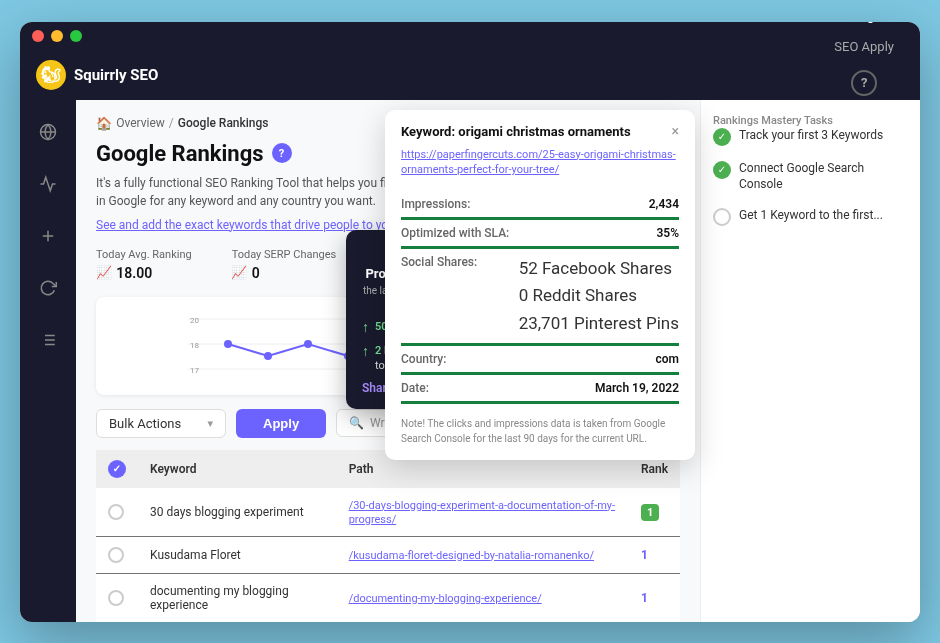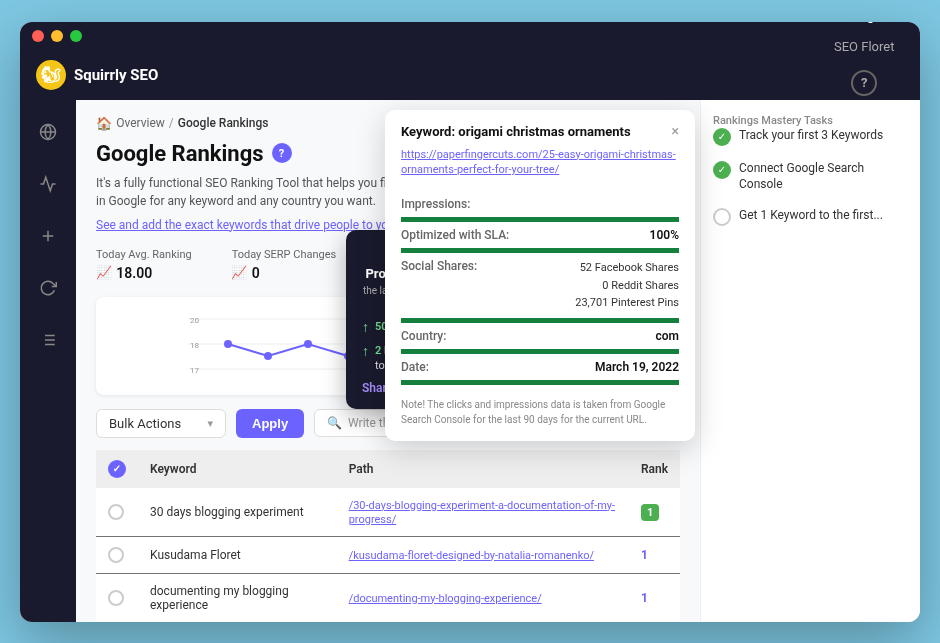--- a/index.html
+++ b/index.html
@@ -253,21 +253,21 @@
       font-size: 13px;
       color: #333;
       cursor: pointer;
       min-width: 130px;
     }
     .apply-btn {
       background: #6c63ff;
       color: white;
       border: none;
       border-radius: 6px;
-      padding: 7px 16px;
+      padding: 7px 27px;
       font-size: 13px;
       font-weight: 600;
       cursor: pointer;
     }
     .search-box {
       display: flex;
       align-items: center;
       gap: 6px;
       background: white;
       border: 1px solid #ddd;
@@ -486,38 +486,37 @@
       margin-bottom: 14px;
       display: block;
       line-height: 1.4;
       word-break: break-all;
     }
     .kd-row {
       display: flex;
       align-items: flex-start;
       justify-content: space-between;
       padding: 6px 0;
-      border-bottom: 5px solid #15803d;
+      border-bottom: 3px solid #15803d;
       font-size: 12px;
     }
     .kd-label {
       color: #666;
       font-weight: 500;
       min-width: 100px;
     }
     .kd-value {
       color: #111;
       font-weight: 600;
       text-align: right;
       flex: 1;
     }
     .social-lines {
-      font-size: 11px;
+      font-size: 17px;
       color: #333;
-      text-align: right;
       line-height: 1.6;
     }
     .kd-note {
       font-size: 10px;
       color: #888;
       margin-top: 12px;
       line-height: 1.5;
     }
 
     
@@ -534,21 +533,21 @@
     <div class="dot dot-green"></div>
   </div>
 
   <div class="navbar">
     <div class="navbar-logo">
       <div class="logo-icon">🐿</div>
       <span>Squirrly SEO</span>
     </div>
     <div class="navbar-right">
       <span class="nav-link active">SEO Beginner</span>
-      <span class="nav-link">SEO Floret</span>
+      <span class="nav-link">SEO Apply</span>
       <div class="help-btn">?</div>
       <div class="avatar">U</div>
     </div>
   </div>
 
   <div class="main-layout">
 
     <div class="sidebar">
       <div class="sidebar-icon">
         <svg width="18" height="18" viewBox="0 0 24 24" fill="none" stroke="#888" stroke-width="2">
@@ -730,24 +729,25 @@
 
       <div class="keyword-detail">
         <div class="kd-header">
           <span class="kd-title">Keyword: origami christmas ornaments</span>
           <span class="kd-close">×</span>
         </div>
         <a class="kd-url" href="#">https://paperfingercuts.com/25-easy-origami-christmas-ornaments-perfect-for-your-tree/</a>
 
         <div class="kd-row">
           <span class="kd-label">Impressions:</span>
+          <span class="kd-value">2,434</span>
         </div>
         <div class="kd-row">
           <span class="kd-label">Optimized with SLA:</span>
-          <span class="kd-value">100%</span>
+          <span class="kd-value">35%</span>
         </div>
         <div class="kd-row">
           <span class="kd-label">Social Shares:</span>
           <div class="social-lines">
             <div>52 Facebook Shares</div>
             <div>0 Reddit Shares</div>
             <div>23,701 Pinterest Pins</div>
           </div>
         </div>
         <div class="kd-row">

